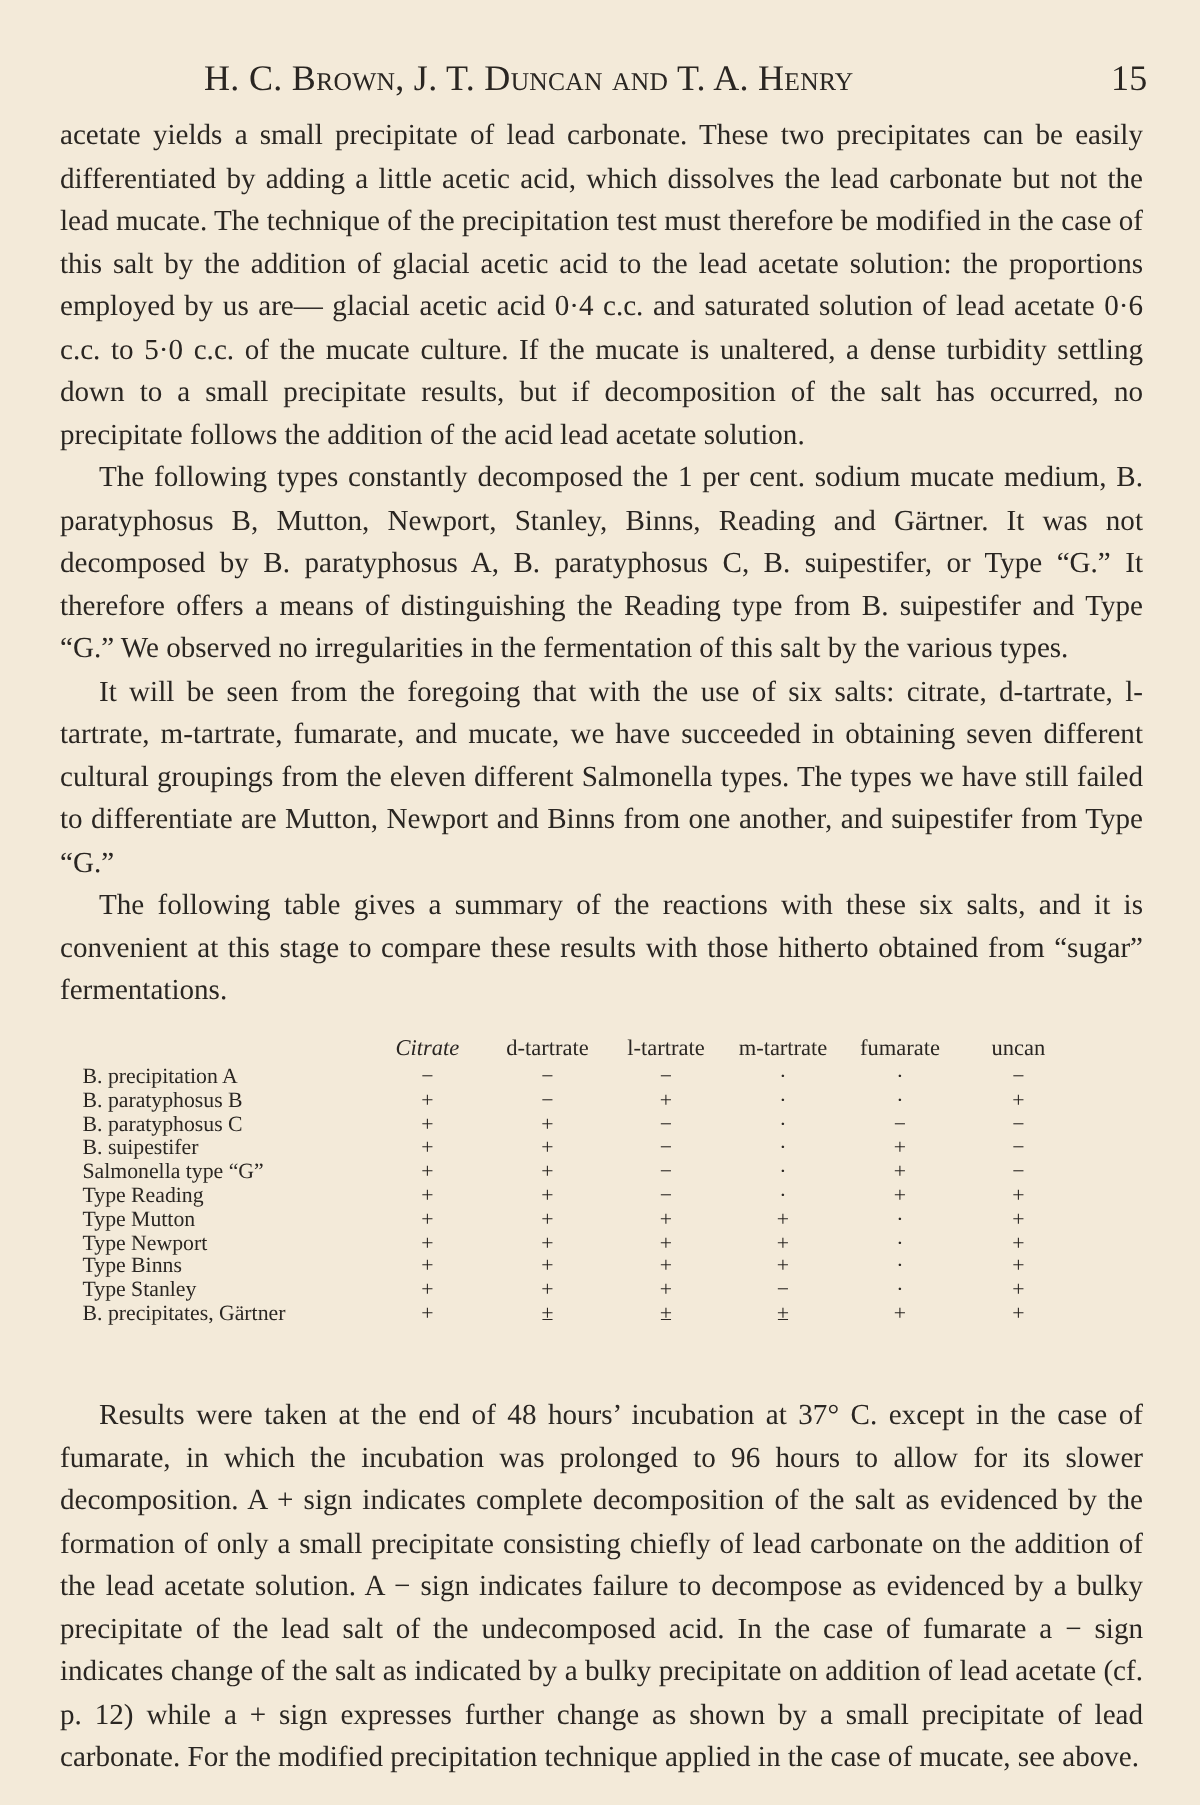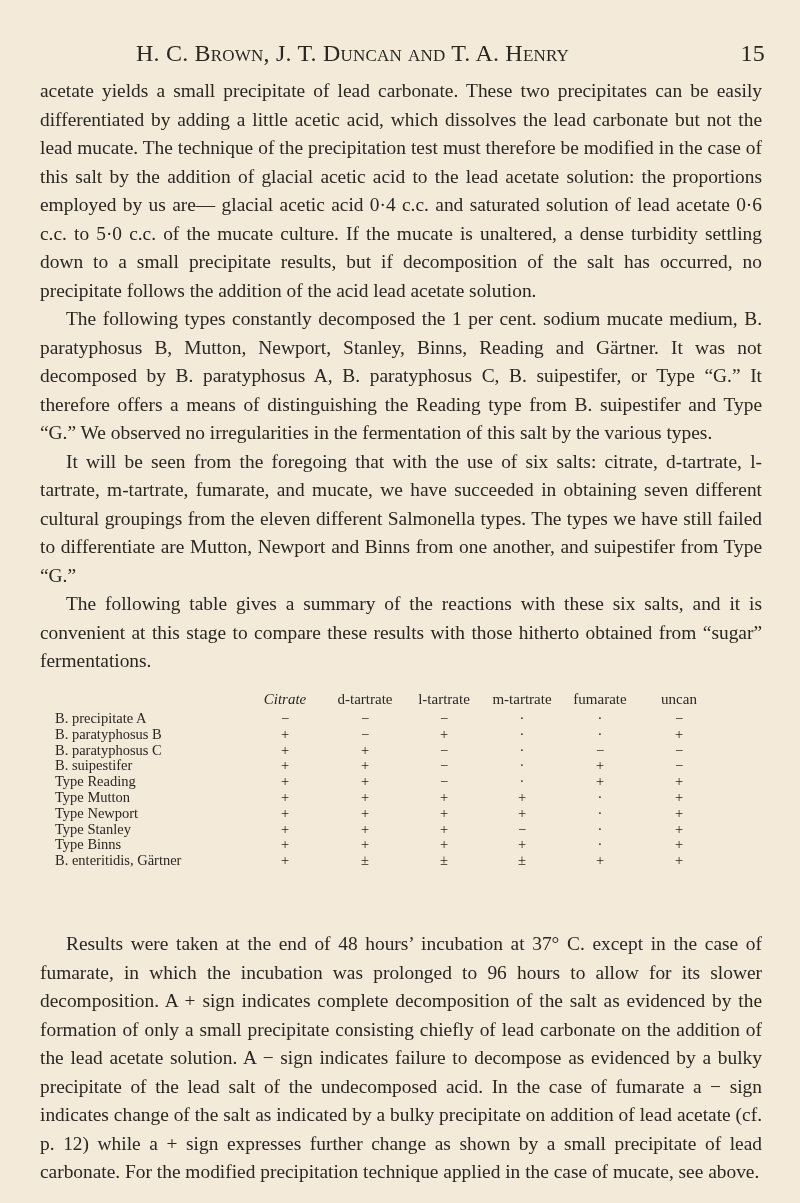--- a/index.html
+++ b/index.html
@@ -63,21 +63,21 @@
         <th class="c1">Citrate</th>
         <th class="c2">d-tartrate</th>
         <th class="c3">l-tartrate</th>
         <th class="c4">m-tartrate</th>
         <th class="c5">fumarate</th>
         <th class="c6">uncan</th>
       </tr>
     </thead>
     <tbody id="tbody">
         <tr>
-          <td class="name">B. precipitate A</td>
+          <td class="name">B. precipitation A</td>
           <td>−</td>
           <td>−</td>
           <td>−</td>
           <td>·</td>
           <td>·</td>
           <td>−</td>
         </tr>
         <tr>
           <td class="name">B. paratyphosus B</td>
           <td>+</td>
@@ -99,20 +99,29 @@
         <tr>
           <td class="name">B. suipestifer</td>
           <td>+</td>
           <td>+</td>
           <td>−</td>
           <td>·</td>
           <td>+</td>
           <td>−</td>
         </tr>
         <tr>
+          <td class="name">Salmonella type “G”</td>
+          <td>+</td>
+          <td>+</td>
+          <td>−</td>
+          <td>·</td>
+          <td>+</td>
+          <td>−</td>
+        </tr>
+        <tr>
           <td class="name">Type Reading</td>
           <td>+</td>
           <td>+</td>
           <td>−</td>
           <td>·</td>
           <td>+</td>
           <td>+</td>
         </tr>
         <tr>
           <td class="name">Type Mutton</td>
@@ -126,39 +135,39 @@
         <tr>
           <td class="name">Type Newport</td>
           <td>+</td>
           <td>+</td>
           <td>+</td>
           <td>+</td>
           <td>·</td>
           <td>+</td>
         </tr>
         <tr>
+          <td class="name">Type Binns</td>
+          <td>+</td>
+          <td>+</td>
+          <td>+</td>
+          <td>+</td>
+          <td>·</td>
+          <td>+</td>
+        </tr>
+        <tr>
           <td class="name">Type Stanley</td>
           <td>+</td>
           <td>+</td>
           <td>+</td>
           <td>−</td>
           <td>·</td>
           <td>+</td>
         </tr>
         <tr>
-          <td class="name">Type Binns</td>
-          <td>+</td>
-          <td>+</td>
-          <td>+</td>
-          <td>+</td>
-          <td>·</td>
-          <td>+</td>
-        </tr>
-        <tr>
-          <td class="name">B. enteritidis, Gärtner</td>
+          <td class="name">B. precipitates, Gärtner</td>
           <td>+</td>
           <td>±</td>
           <td>±</td>
           <td>±</td>
           <td>+</td>
           <td>+</td>
         </tr>
       </tbody>
   </table>
 

